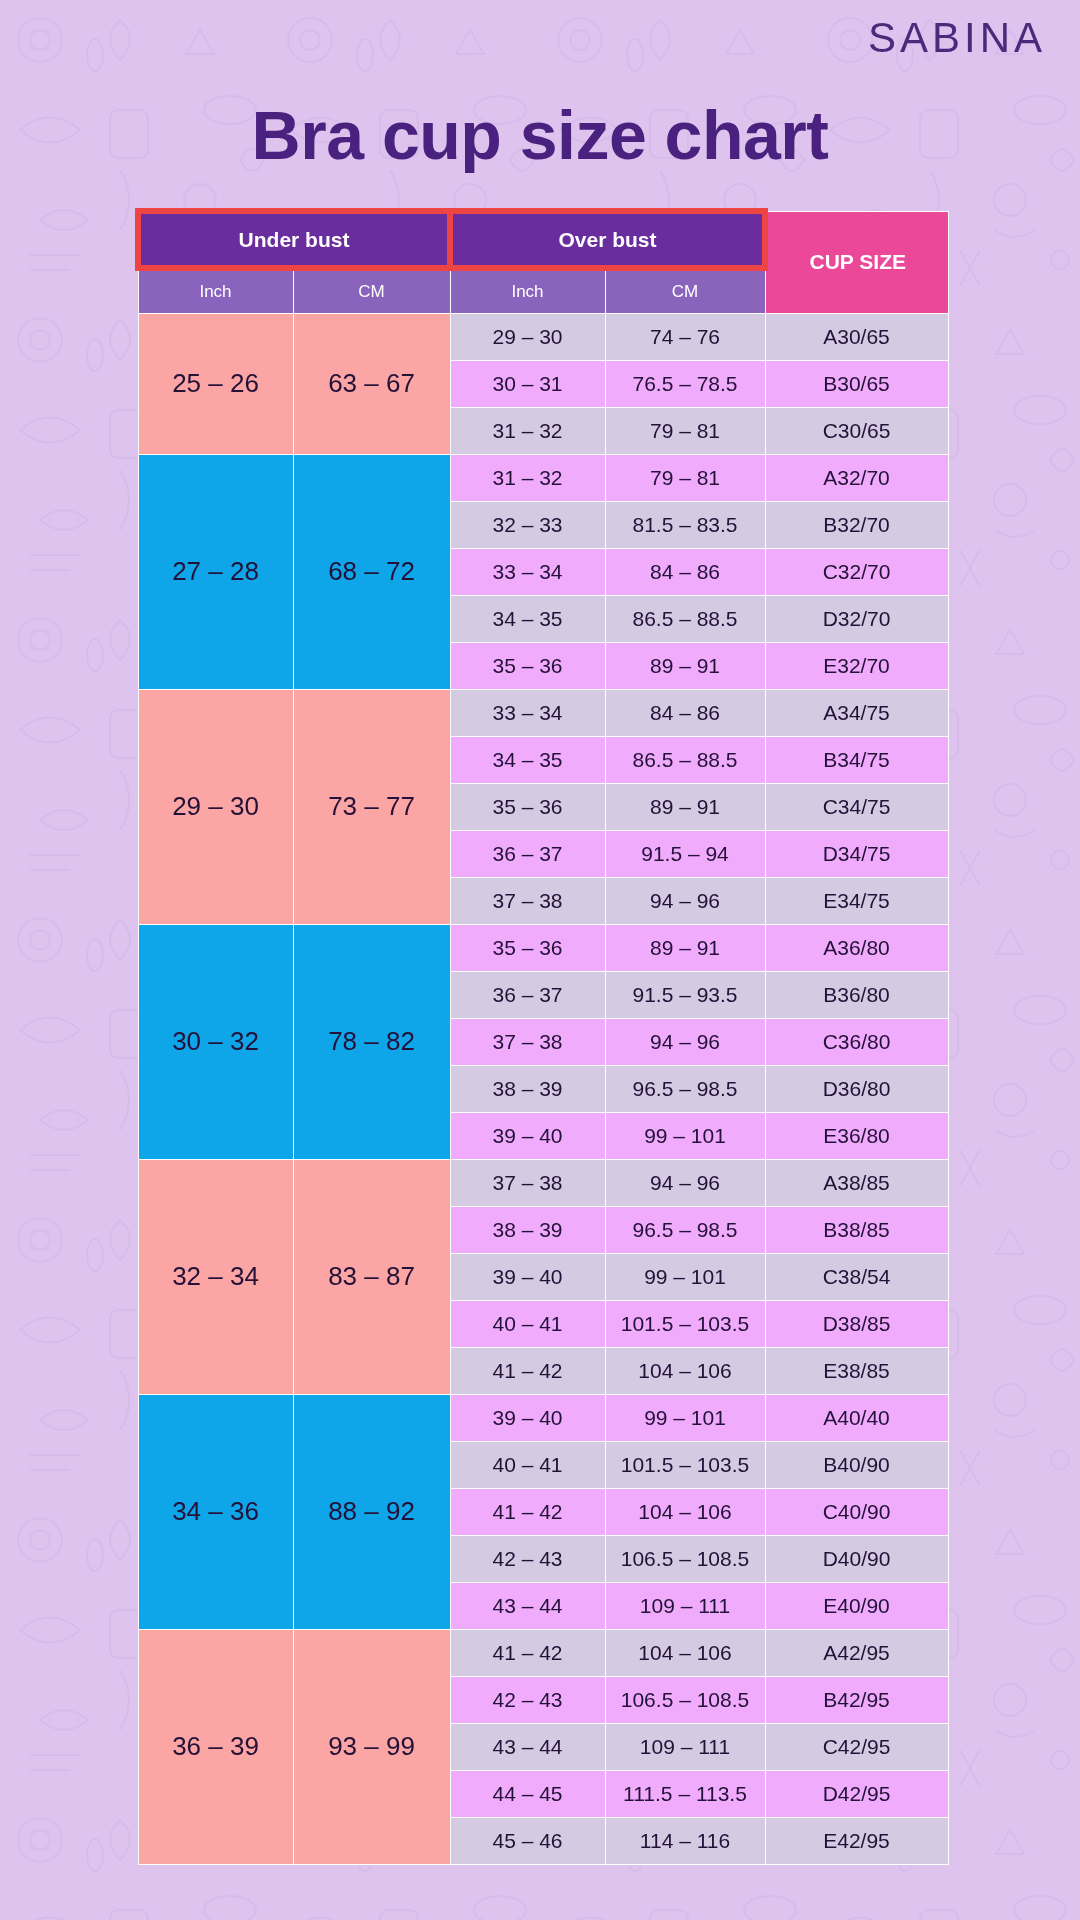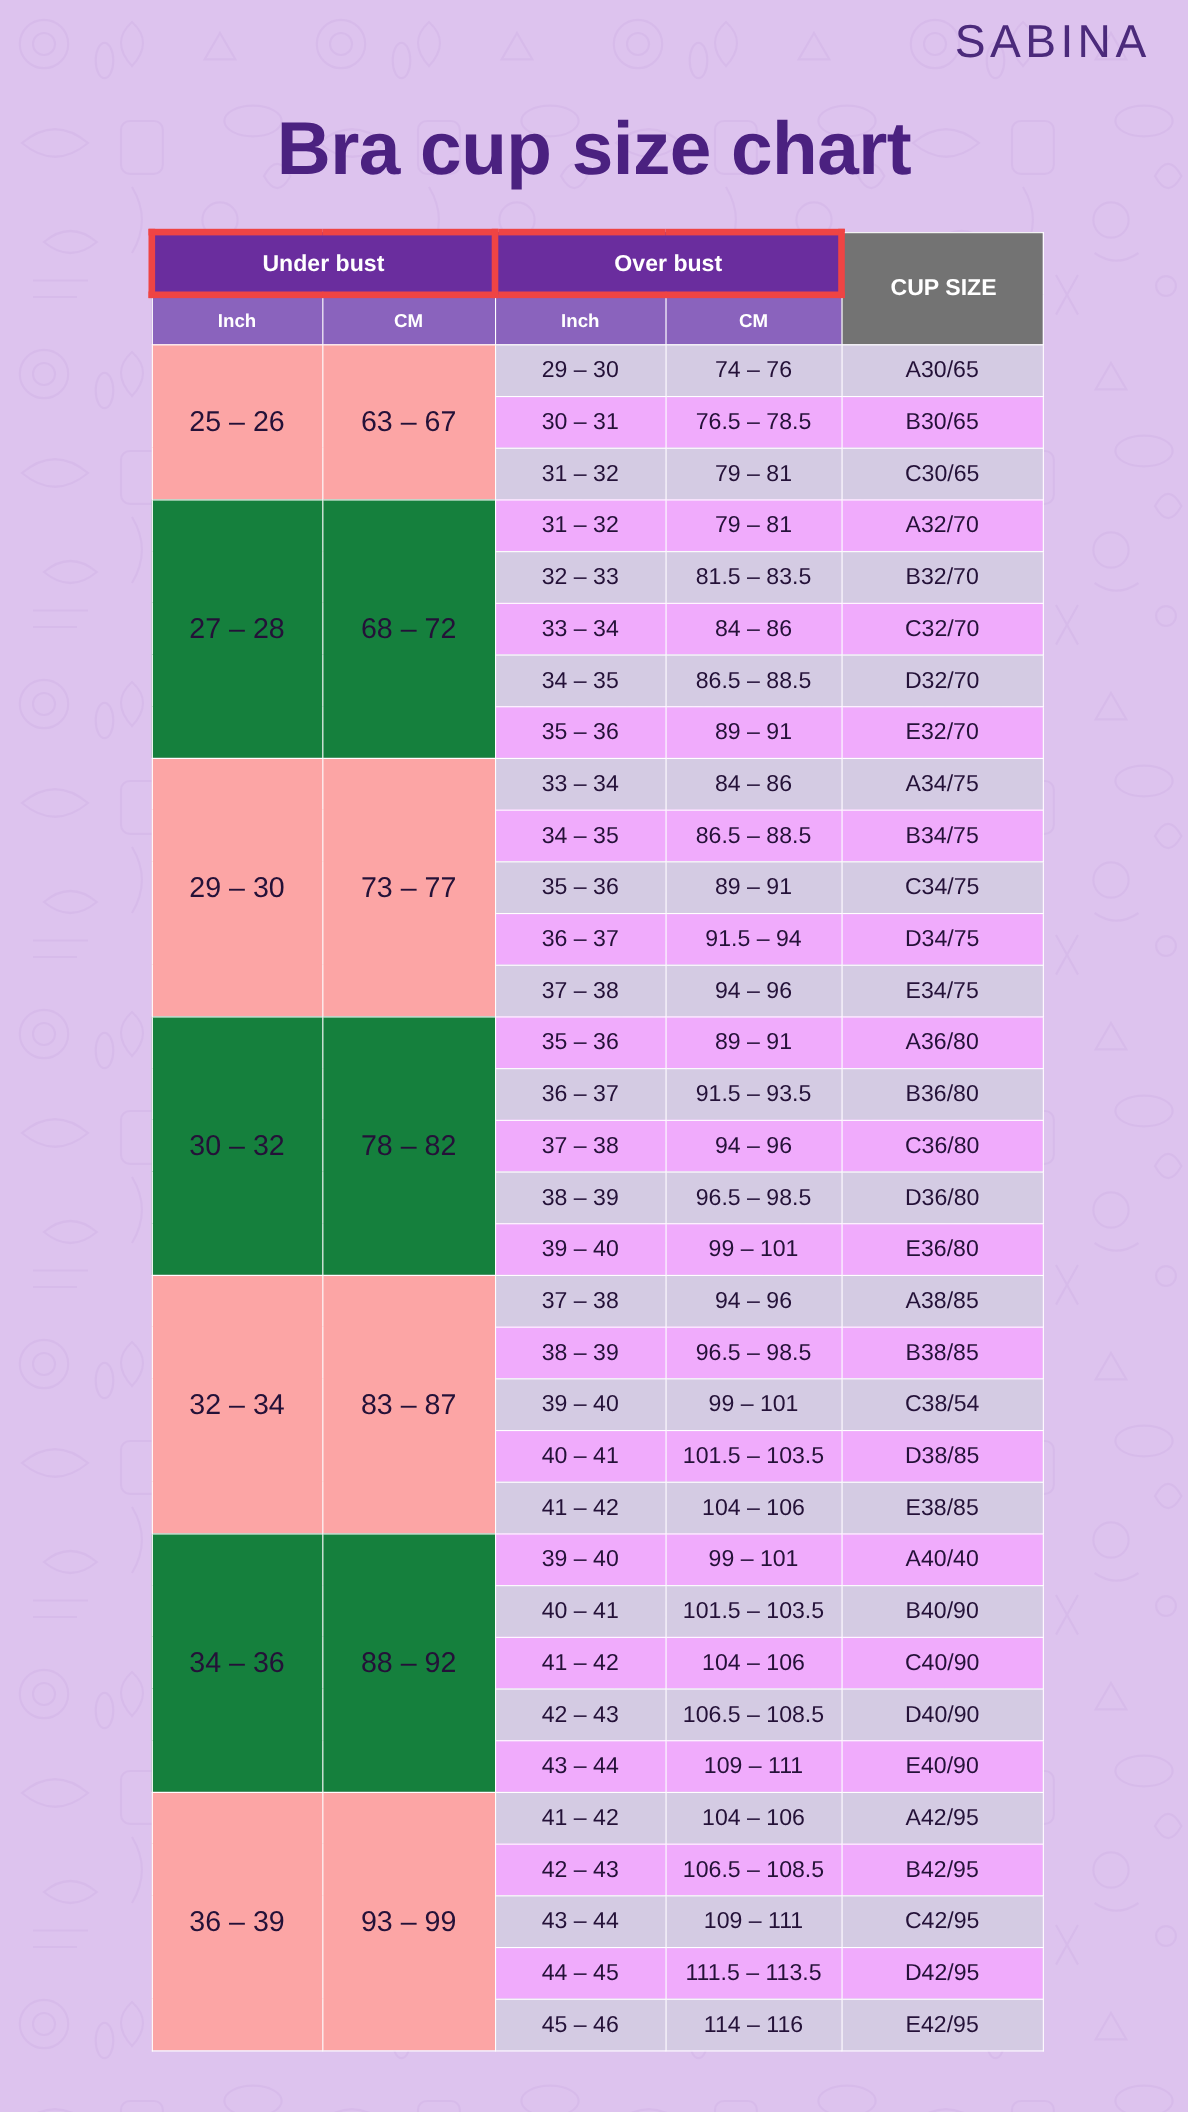--- a/index.html
+++ b/index.html
@@ -61,54 +61,54 @@
   th.group-head {
     background: #6a2d9e;
     color: #ffffff;
     font-size: 21px;
     font-weight: bold;
     height: 57px;
     border: 6px solid #ef4444;
     text-align: center;
   }
   th.cup-head {
-    background: #737373;
+    background: #ec4899;
     color: #ffffff;
     font-size: 21px;
     font-weight: bold;
     border: 1px solid #ffffff;
     text-align: center;
     vertical-align: middle;
   }
   th.sub-head {
     background: #8a63bd;
     color: #ffffff;
     font-size: 17px;
-    font-weight: bold;
+    font-weight: normal;
     height: 45px;
     border: 1px solid #ffffff;
     text-align: center;
   }
   td {
     border: 1px solid #ffffff;
     text-align: center;
     font-size: 21px;
     color: #241138;
     height: 47px;
   }
   td.under-cell {
     font-size: 26px;
     color: #241138;
     vertical-align: middle;
   }
   
   td.light { background: #d4cbe3; }
   td.dark  { background: #f0abfc; }
   td.under-light { background: #fca5a5; }
-  td.under-dark  { background: #15803d; }
+  td.under-dark  { background: #0ea5e9; }
 </style>
 </head>
 <body>
 
 <svg class="pattern-bg" width="1080" height="1920" viewBox="0 0 1080 1920" aria-hidden="true">
   <defs>
     <pattern id="doodles" x="0" y="0" width="270" height="300" patternUnits="userSpaceOnUse">
       <g fill="none" stroke="#cdace4" stroke-width="2">
         <circle cx="40" cy="40" r="22"></circle>
         <circle cx="40" cy="40" r="10"></circle>

